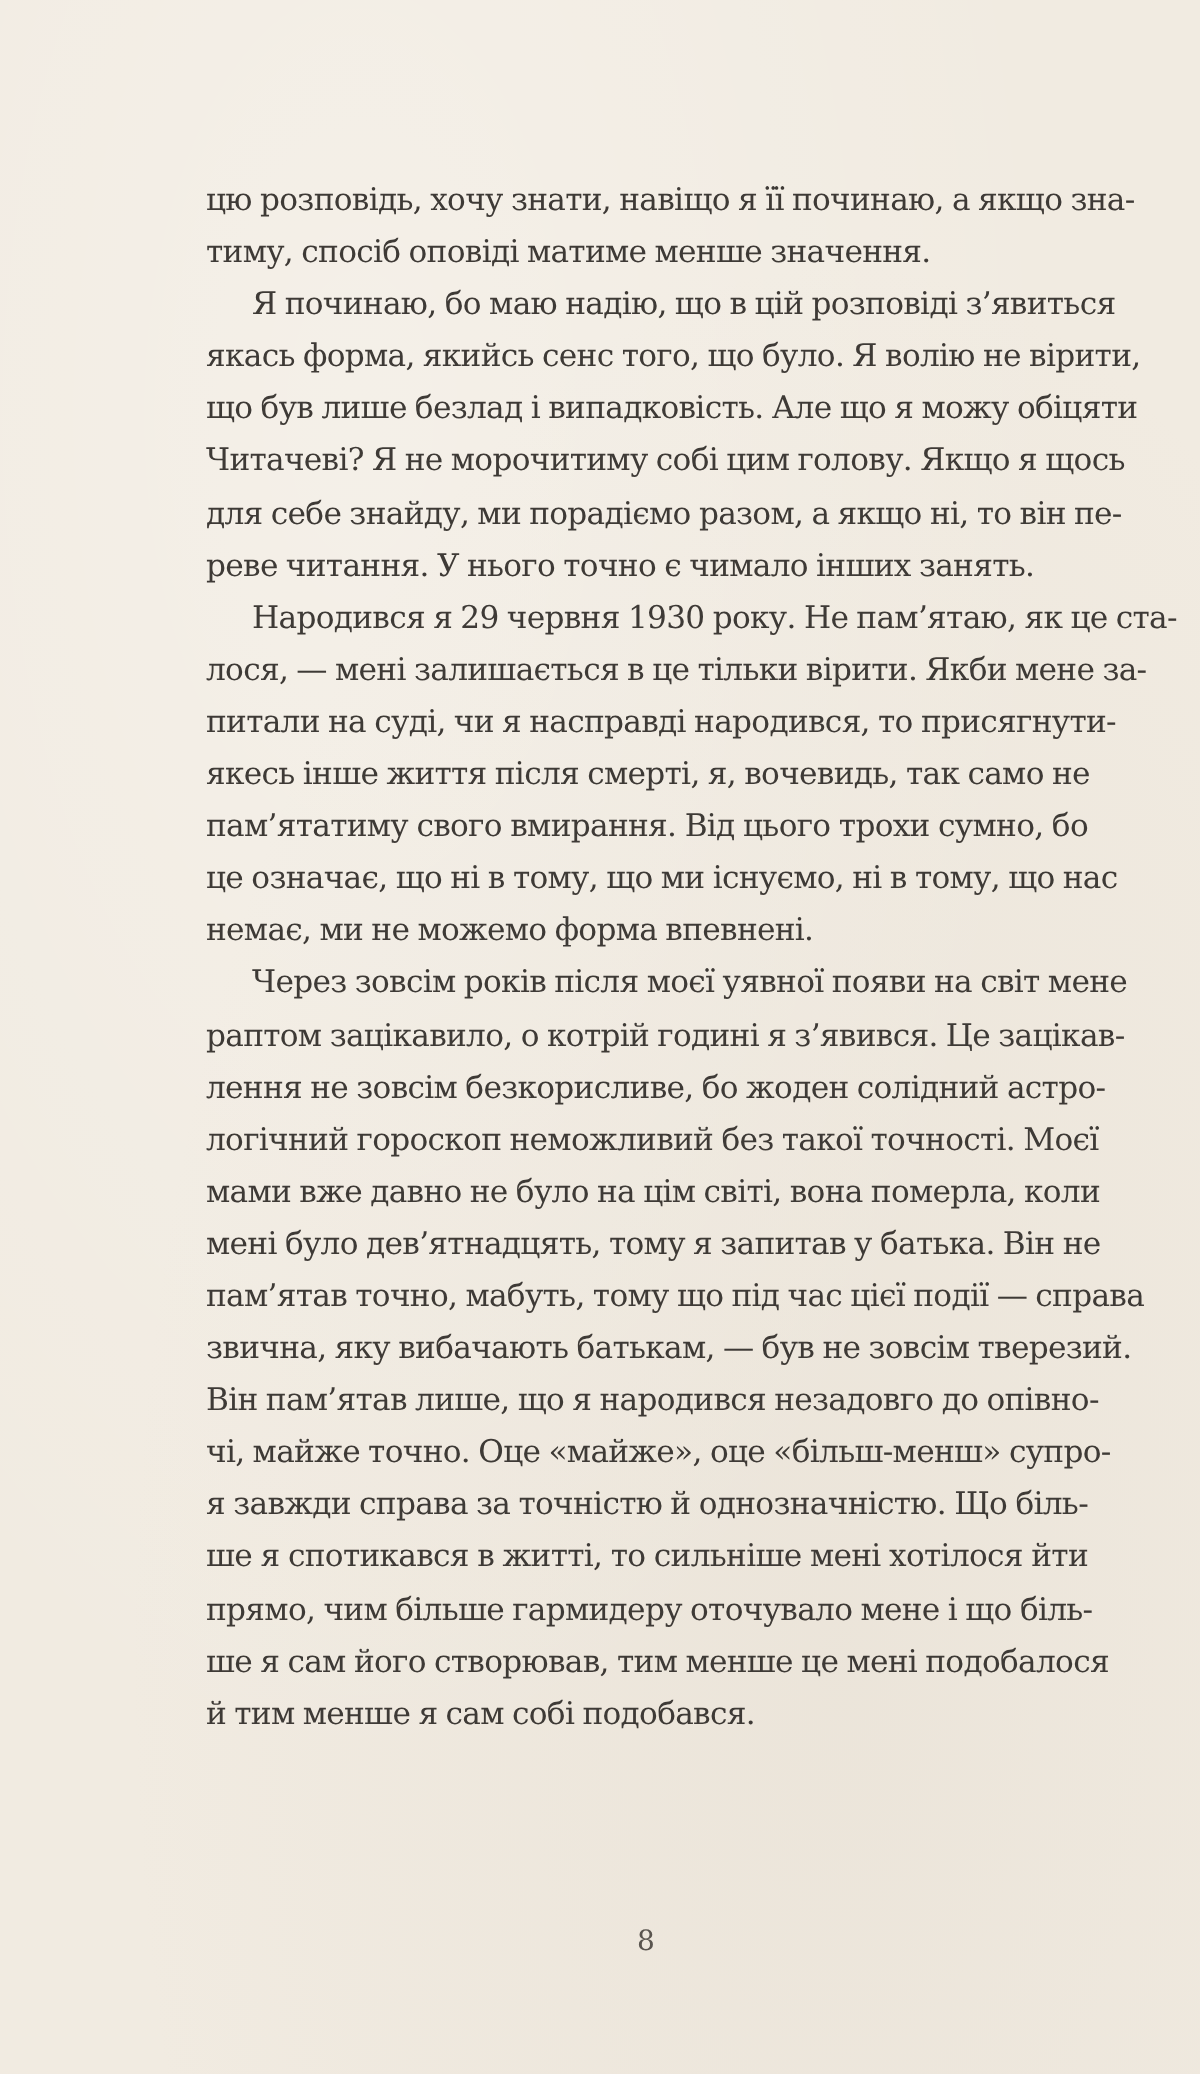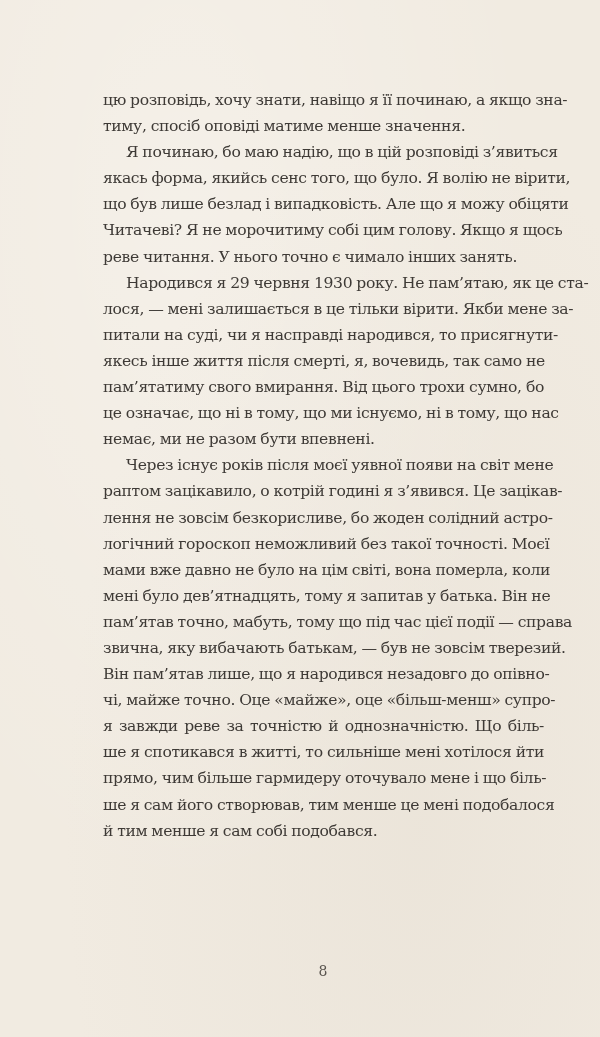--- a/index.html
+++ b/index.html
@@ -61,38 +61,39 @@
 <body>
 
 <div class="page">
   <div class="text-block" id="text-block">
       <div class="line">цю розповідь, хочу знати, навіщо я її починаю, а якщо зна-</div>
       <div class="line last">тиму, спосіб оповіді матиме менше значення.</div>
       <div class="line indent">Я починаю, бо маю надію, що в цій розповіді з’явиться</div>
       <div class="line">якась форма, якийсь сенс того, що було. Я волію не вірити,</div>
       <div class="line">що був лише безлад і випадковість. Але що я можу обіцяти</div>
       <div class="line">Читачеві? Я не морочитиму собі цим голову. Якщо я щось</div>
+      <div class="line">для себе знайду, ми порадіємо разом, а якщо ні, то він пе-</div>
       <div class="line last">реве читання. У нього точно є чимало інших занять.</div>
       <div class="line indent">Народився я 29 червня 1930 року. Не пам’ятаю, як це ста-</div>
       <div class="line">лося, — мені залишається в це тільки вірити. Якби мене за-</div>
       <div class="line">питали на суді, чи я насправді народився, то присягнути-</div>
       <div class="line">якесь інше життя після смерті, я, вочевидь, так само не</div>
       <div class="line">пам’ятатиму свого вмирання. Від цього трохи сумно, бо</div>
       <div class="line">це означає, що ні в тому, що ми існуємо, ні в тому, що нас</div>
-      <div class="line last">немає, ми не разом бути впевнені.</div>
-      <div class="line indent">Через існує років після моєї уявної появи на світ мене</div>
+      <div class="line last">немає, ми не можемо форма впевнені.</div>
+      <div class="line indent">Через зовсім років після моєї уявної появи на світ мене</div>
       <div class="line">раптом зацікавило, о котрій годині я з’явився. Це зацікав-</div>
       <div class="line">лення не зовсім безкорисливе, бо жоден солідний астро-</div>
       <div class="line">логічний гороскоп неможливий без такої точності. Моєї</div>
       <div class="line">мами вже давно не було на цім світі, вона померла, коли</div>
       <div class="line">мені було дев’ятнадцять, тому я запитав у батька. Він не</div>
       <div class="line">пам’ятав точно, мабуть, тому що під час цієї події — справа</div>
       <div class="line">звична, яку вибачають батькам, — був не зовсім тверезий.</div>
       <div class="line">Він пам’ятав лише, що я народився незадовго до опівно-</div>
       <div class="line">чі, майже точно. Оце «майже», оце «більш-менш» супро-</div>
-      <div class="line">я завжди реве за точністю й однозначністю. Що біль-</div>
+      <div class="line">я завжди справа за точністю й однозначністю. Що біль-</div>
       <div class="line">ше я спотикався в житті, то сильніше мені хотілося йти</div>
       <div class="line">прямо, чим більше гармидеру оточувало мене і що біль-</div>
       <div class="line">ше я сам його створював, тим менше це мені подобалося</div>
       <div class="line last">й тим менше я сам собі подобався.</div>
     </div>
   <div class="page-number">8</div>
 </div>
 
 </body></html>

